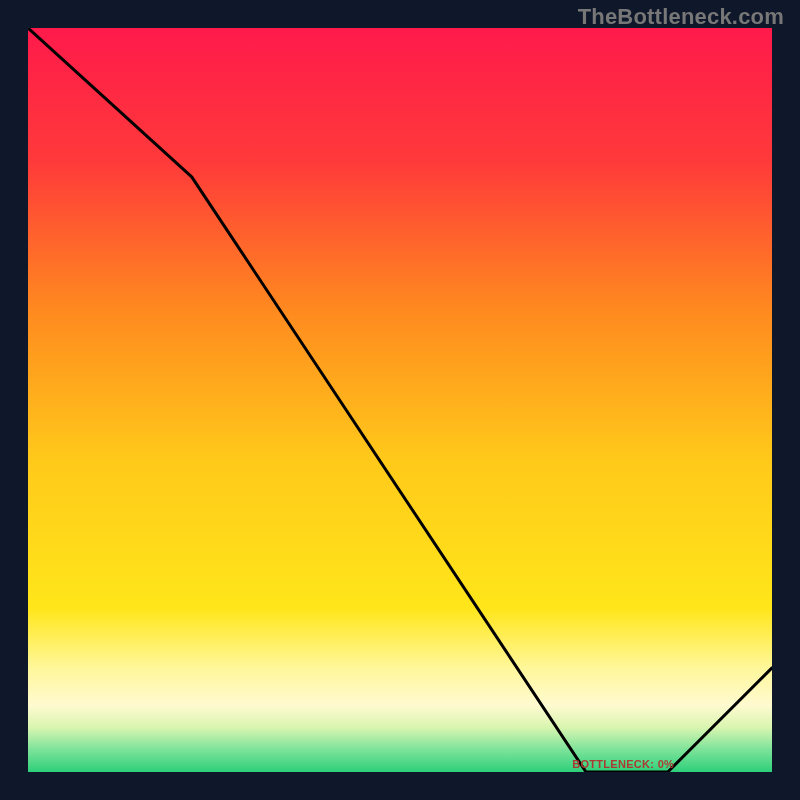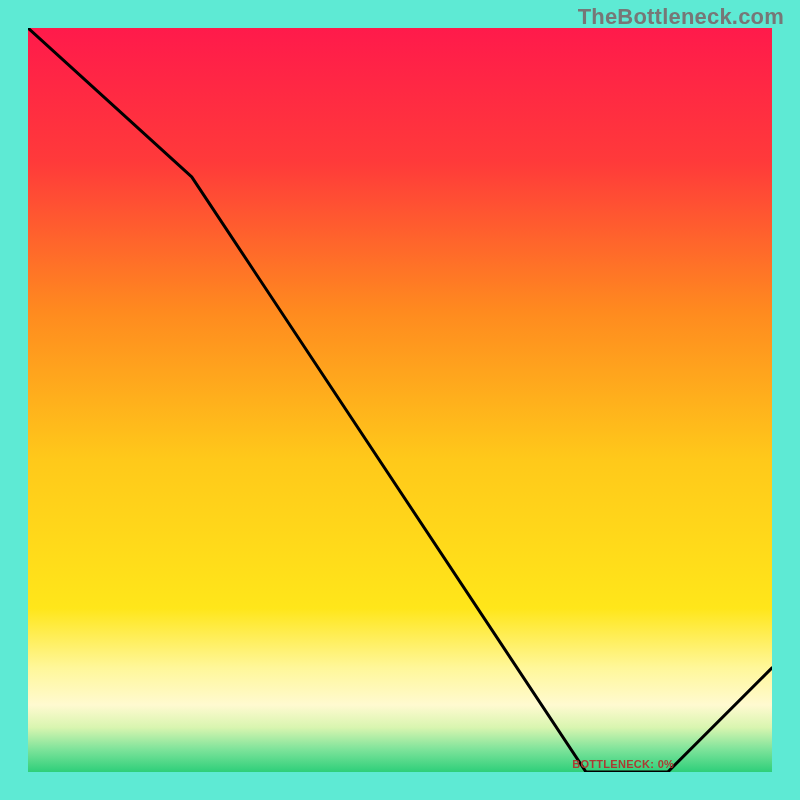--- a/index.html
+++ b/index.html
@@ -8,21 +8,21 @@
     width: 800px;
     height: 800px;
     background: #000;
     font-family: Arial, Helvetica, sans-serif;
     overflow: hidden;
   }
   .wrapper {
     position: relative;
     width: 800px;
     height: 800px;
-    background: #5eead4;
+    background: #0f172a;
   }
   .watermark {
     position: absolute;
     top: 4px;
     right: 16px;
     color: #777;
     font-size: 22px;
     font-weight: 600;
     letter-spacing: 0.2px;
     user-select: none;

